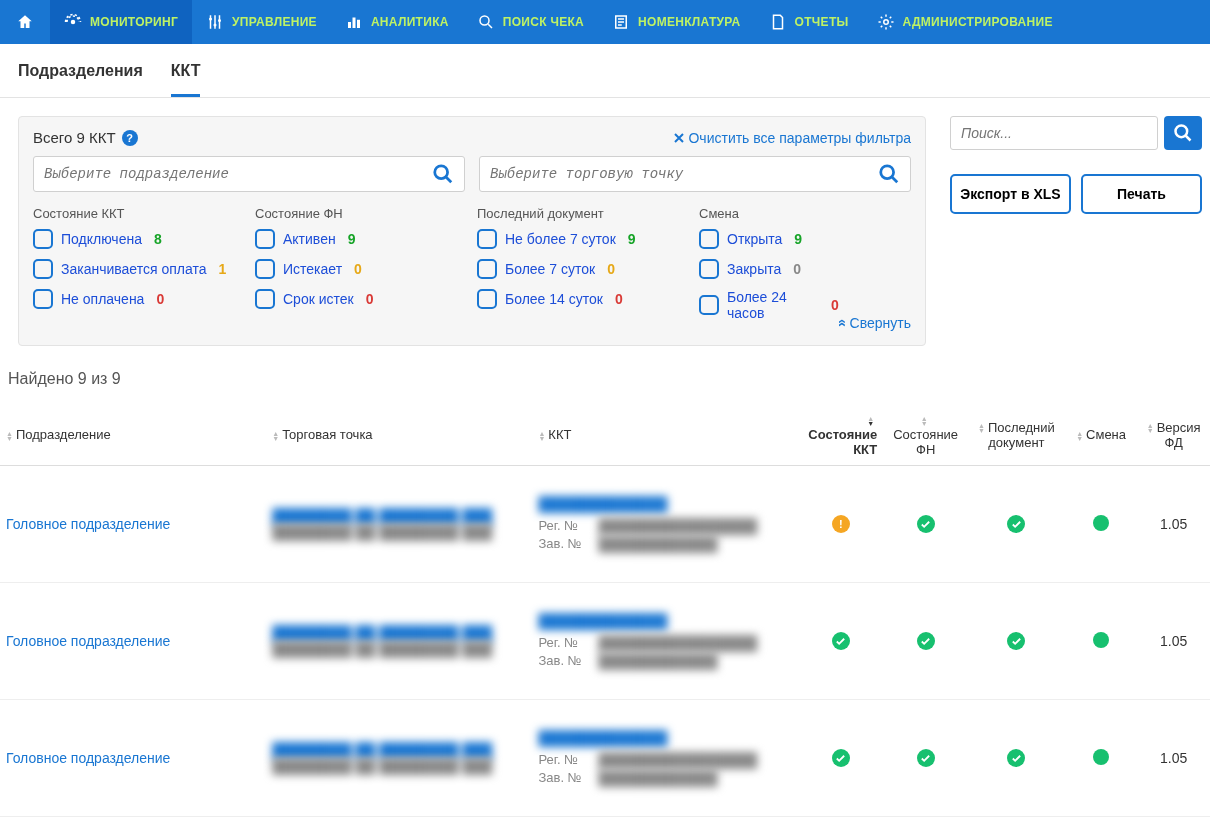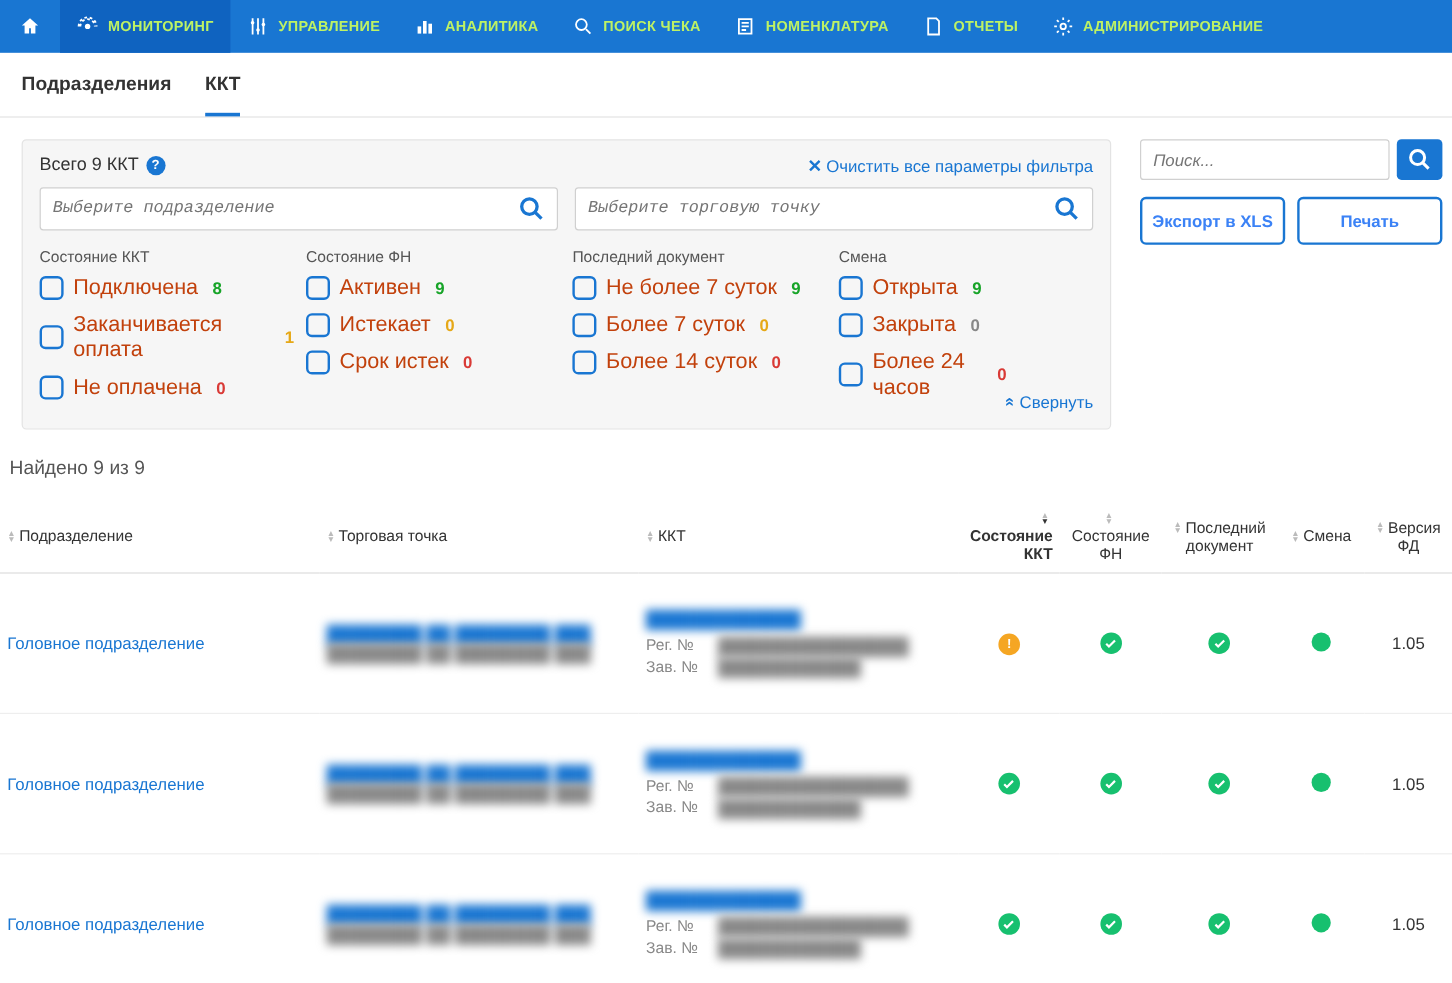--- a/index.html
+++ b/index.html
@@ -33,35 +33,35 @@
   .filter-inputs { display: flex; gap: 14px; margin-bottom: 14px; }
   .filter-input { flex: 1; display: flex; align-items: center; background: #fff; border: 1px solid #d0d0d0; border-radius: 3px; height: 36px; padding: 0 10px; }
   .filter-input input { border: none; outline: none; flex: 1; font-size: 14px; font-style: italic; color: #666; background: transparent; font-family: Liberation Mono, monospace; }
   .filter-input svg { width: 22px; height: 22px; fill: #1976d2; }
 
   .filter-checks { display: flex; gap: 10px; }
   .check-col { flex: 1; }
   .check-col-title { font-size: 13px; color: #555; margin-bottom: 8px; }
   .chk { display: flex; align-items: center; gap: 8px; margin-bottom: 10px; cursor: pointer; }
   .chk .box { width: 20px; height: 20px; border: 2px solid #1976d2; border-radius: 5px; flex-shrink: 0; }
-  .chk .lbl { font-size: 18px; color: #c2410c; }
+  .chk .lbl { font-size: 14px; color: #1d4ed8; }
   .count-g { color: #17a428; font-weight: 700; margin-left: 4px; }
   .count-o { color: #e6a817; font-weight: 700; margin-left: 4px; }
   .count-r { color: #d93a36; font-weight: 700; margin-left: 4px; }
 
   .collapse-link { color: #1976d2; font-size: 14px; cursor: pointer; display: flex; align-items: center; gap: 3px; white-space: nowrap; align-self: flex-end; }
 
   
   .searchbox { display: flex; gap: 6px; }
   .searchbox input { flex: 1; border: 1px solid #d0d0d0; border-radius: 3px; height: 34px; padding: 0 10px; font-style: italic; color: #777; font-size: 14px; outline: none; }
   .search-btn { width: 38px; height: 34px; background: #1976d2; border-radius: 4px; display: flex; align-items: center; justify-content: center; cursor: pointer; }
   .search-btn svg { width: 20px; height: 20px; fill: #fff; }
 
   .action-row { display: flex; gap: 10px; }
-  .btn-outline { flex: 1; border: 2px solid #1976d2; color: #3b82f6; background: #fff; border-radius: 5px; height: 40px; display: flex; align-items: center; justify-content: center; font-weight: 700; font-size: 14px; cursor: pointer; }
+  .btn-outline { flex: 1; border: 2px solid #1976d2; color: #000000; background: #fff; border-radius: 5px; height: 40px; display: flex; align-items: center; justify-content: center; font-weight: 700; font-size: 14px; cursor: pointer; margin-top: 10px; }
 
   
   .found { font-size: 16px; color: #555; padding: 24px 0 16px 8px; }
 
   
   table.grid { width: 100%; border-collapse: collapse; }
   table.grid thead th { font-size: 13px; color: #333; font-weight: 400; text-align: left; padding: 8px 6px; border-bottom: 1px solid #ddd; vertical-align: middle; }
   table.grid thead th.bold { font-weight: 700; }
   table.grid thead th.center { text-align: center; }
   table.grid thead th.right { text-align: right; }

